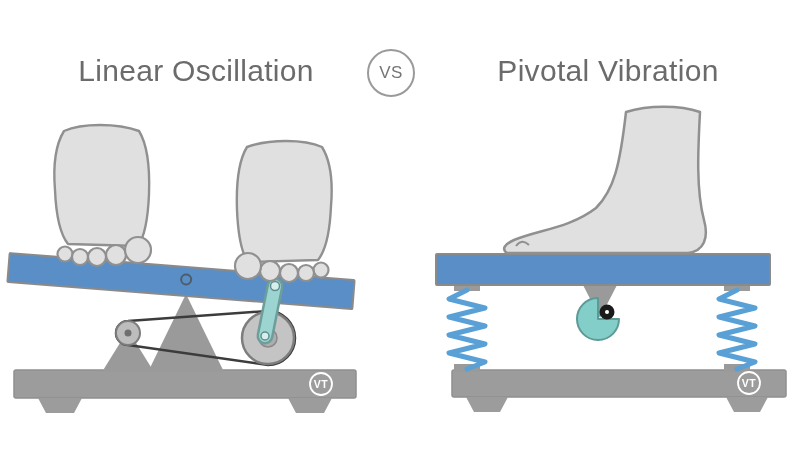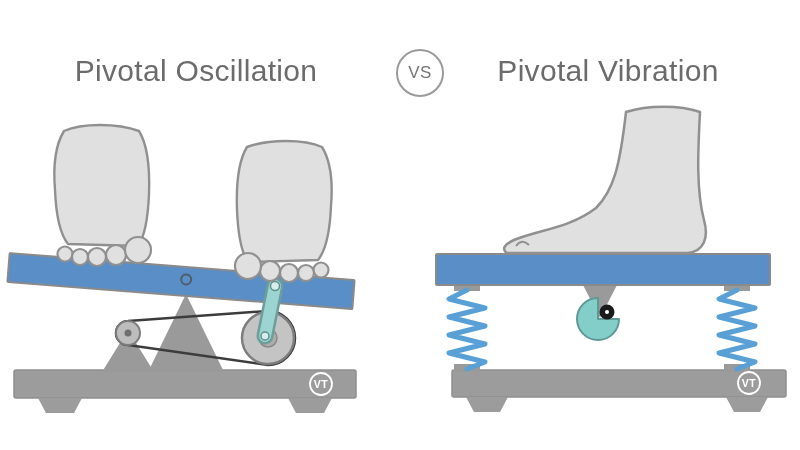--- a/index.html
+++ b/index.html
@@ -7,34 +7,34 @@
     position:relative;width:800px;height:450px;background:#ffffff;
     font-family:"Liberation Sans",sans-serif;overflow:hidden;
   }
   .title{
     position:absolute;font-size:30px;color:#6b6b6b;letter-spacing:.3px;
     font-weight:400;white-space:nowrap;
   }
   .title-left{left:0;top:54px;width:392px;text-align:center;}
   .title-right{left:430px;top:54px;width:356px;text-align:center;}
   .vs-circle{
-    position:absolute;left:396px;top:49px;width:44px;height:44px;
+    position:absolute;left:367px;top:49px;width:44px;height:44px;
     border:2px solid #9a9a9a;border-radius:50%;
     display:flex;align-items:center;justify-content:center;
     font-size:17px;color:#757575;letter-spacing:.5px;font-weight:400;
   }
   svg.diagram{position:absolute;left:0;top:0;}
   .badge-text{font-family:"Liberation Sans",sans-serif;font-size:10.5px;font-weight:bold;fill:#ffffff;letter-spacing:.5px;}
 </style>
 </head>
 <body>
 
 <div class="canvas">
 
-  <div class="title title-left">Pivotal Oscillation</div>
+  <div class="title title-left">Linear Oscillation</div>
   <div class="vs-circle">
     <span>VS</span>
   </div>
   <div class="title title-right">Pivotal Vibration</div>
 
   <svg class="diagram" width="800" height="450" viewBox="0 0 800 450">
     <defs>
       <g id="foot-front">
         <path d="M -38,-65 C -46,-52 -49,-30 -47,-6 C -46,18 -42,38 -34,48 L 36,50 C 43,40 46,22 47,-2 C 48,-30 45,-52 37,-65 C 15,-73 -20,-73 -38,-65 Z" fill="#e0e0e0" stroke="#909090" stroke-width="2.4" stroke-linejoin="round"></path>
         <circle cx="-37" cy="58" r="7.5" fill="#e0e0e0" stroke="#909090" stroke-width="2.2"></circle>

